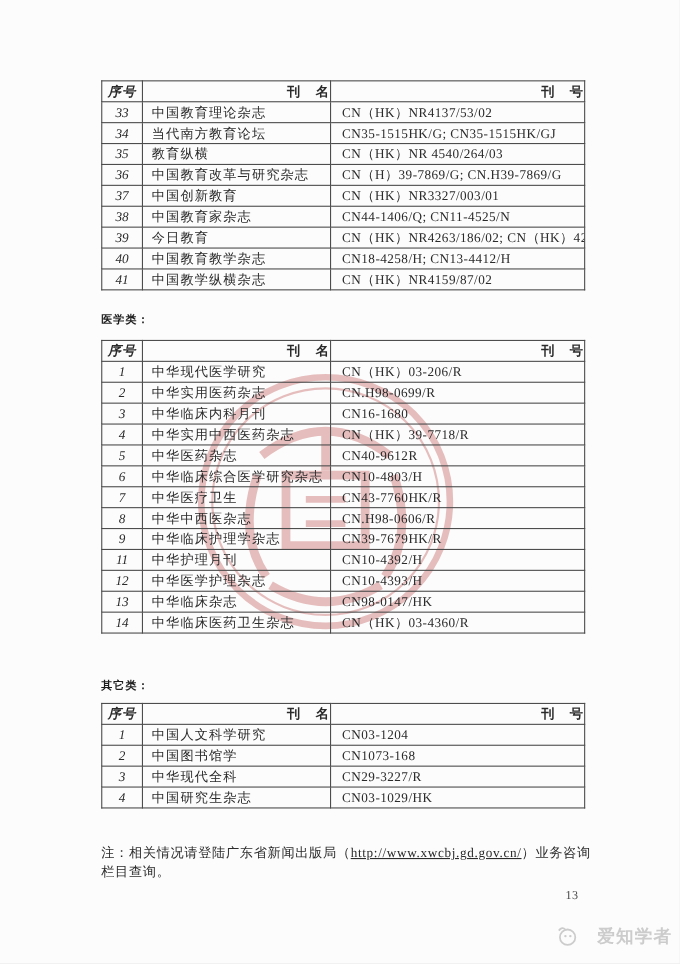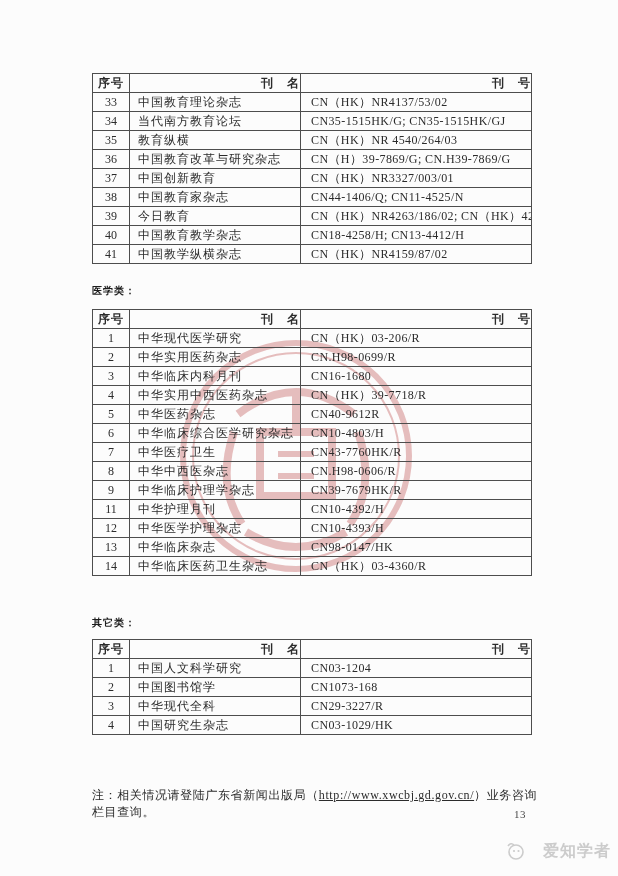--- a/index.html
+++ b/index.html
@@ -32,37 +32,37 @@
   }
   th, td {
     border:1px solid #4d4d4d;
     height:18px;
     padding:0;
     overflow:hidden;
     white-space:nowrap;
     font-weight:normal;
   }
   th { font-weight:bold; text-align:right; letter-spacing:1px; }
-  .c0 { width:36px;  text-align:center; }
+  .c0 { width:36px;  text-align:center;font-style:italic; }
   .c1 { width:170px; }
   .c2 { width:230px; }
   td.c1 { padding-left:8px;  letter-spacing:1px; }
   td.c2 { padding-left:10px; letter-spacing:0.4px; }
   
   .sec-heading {
     position:absolute; left:92px;
     font-family:Liberation Mono, monospace;
     font-weight:bold; font-size:10px; color:#1d1d1d;
     letter-spacing:1px;
   }
   .h-med   { top:284px; }
   .h-other { top:616px; }
   
   .note {
-    position:absolute; left:92px; top:787px;
+    position:absolute; left:92px; top:767px;
     width:452px;
     font-size:12px; line-height:17px;
     letter-spacing:0.6px;
     color:#2b2b2b;
     word-break:break-all;
   }
   .note a { color:#2b2b2b; text-decoration:underline; }
   
   .pageno {
     position:absolute; left:514px; top:808px;

